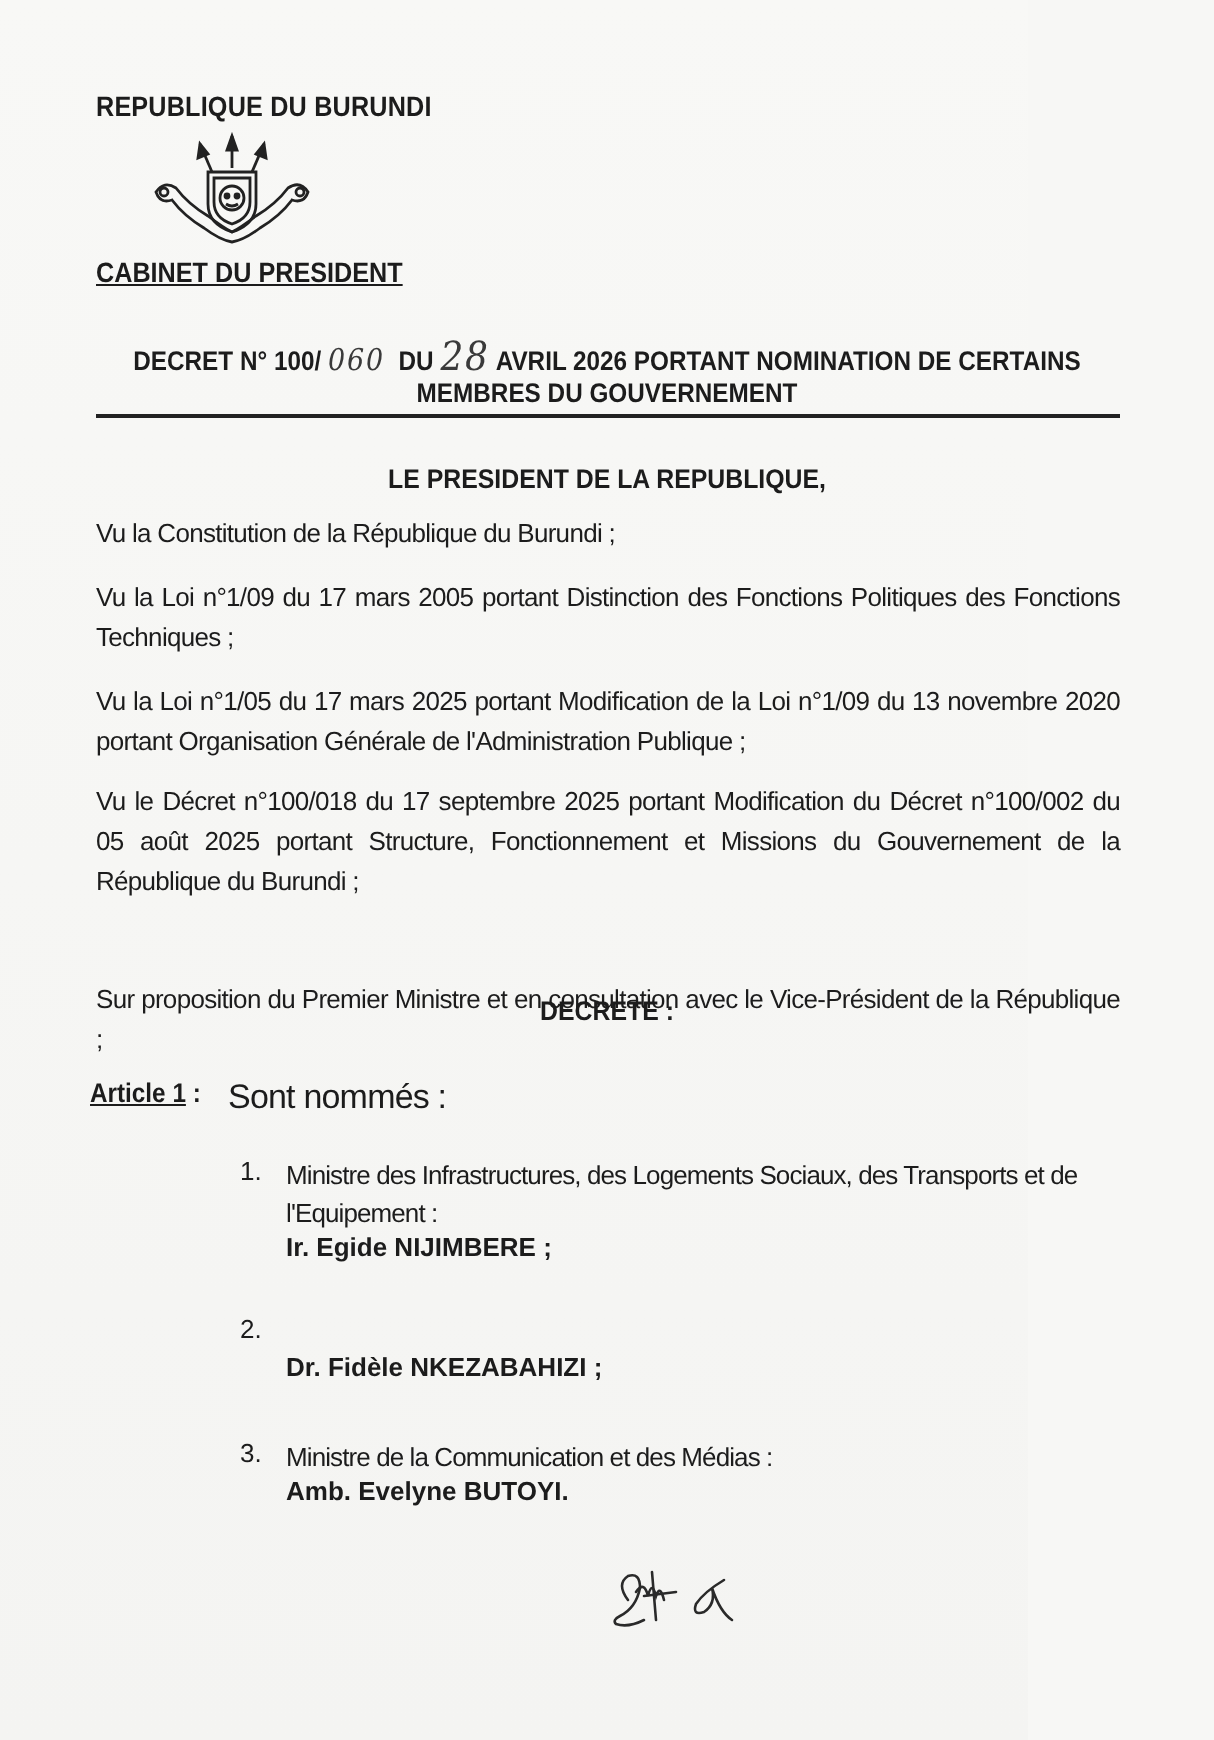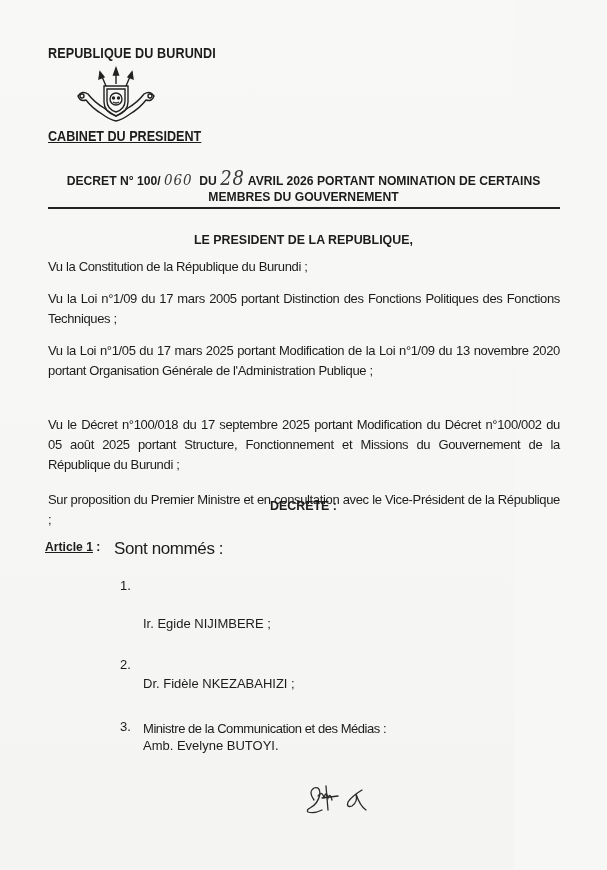--- a/index.html
+++ b/index.html
@@ -46,35 +46,35 @@
     font-weight: bold; font-size: 13.5px; transform: scaleX(0.92);
   }
   .para {
     left: 48px; width: 512px; font-size: 13px; line-height: 20px;
     text-align: justify; text-align-last: left;
     letter-spacing: -0.35px;
   }
   .p1 { top: 257px; }
   .p2 { top: 289px; }
   .p3 { top: 341px; }
-  .p4 { top: 391px; margin-top: 24px; }
+  .p4 { top: 391px; }
   .p5 { top: 459px; margin-top: 31px; }
   .decrete {
     left: 0; width: 607px; top: 498px; text-align: center;
     font-weight: bold; font-size: 13.5px; transform: scaleX(0.92);
   }
   .art-label {
     left: 45px; top: 539px; font-weight: bold; font-size: 13.5px;
     transform: scaleX(0.9); transform-origin: left;
   }
   .art-label u { text-decoration: underline; }
   .art-text { left: 114px; top: 539px; font-size: 17px; letter-spacing: -0.4px; }
   .item-num { left: 120px; font-size: 13px; }
   .item-title { left: 143px; width: 400px; font-size: 13px; line-height: 19px; letter-spacing: -0.45px; }
-  .item-name { left: 143px; font-weight: normal; font-size: 13px; letter-spacing: 0px; }
+  .item-name { left: 143px; font-weight: bold; font-size: 13px; letter-spacing: 0px; }
   .i1n { top: 578px; } .i1t { top: 578px; } .i1p { top: 616px; }
   .i2n { top: 657px; } .i2t { top: 657px; } .i2p { top: 676px; }
   .i3n { top: 719px; } .i3t { top: 719px; } .i3p { top: 738px; }
   .signature { left: 300px; top: 780px; width: 70px; height: 40px; }
 </style>
 </head>
 <body>
 
 <div class="page">
 
@@ -119,20 +119,21 @@
   <div class="abs para p3">Vu la Loi n°1/05 du 17 mars 2025 portant Modification de la Loi n°1/09 du 13 novembre 2020 portant Organisation Générale de l'Administration Publique ;</div>
   <div class="abs para p4">Vu le Décret n°100/018 du 17 septembre 2025 portant Modification du Décret n°100/002 du 05 août 2025 portant Structure, Fonctionnement et Missions du Gouvernement de la République du Burundi ;</div>
   <div class="abs para p5">Sur proposition du Premier Ministre et en consultation avec le Vice-Président de la République ;</div>
 
   <div class="abs decrete">DECRETE :</div>
 
   <div class="abs art-label"><u>Article 1</u><span> :</span></div>
   <div class="abs art-text">Sont nommés :</div>
 
   <div class="abs item-num i1n">1.</div>
+  <div class="abs item-title i1t">Ministre des Infrastructures, des Logements Sociaux, des Transports et de l'Equipement :</div>
   <div class="abs item-name i1p">Ir. Egide NIJIMBERE ;</div>
 
   <div class="abs item-num i2n">2.</div>
   <div class="abs item-name i2p">Dr. Fidèle NKEZABAHIZI ;</div>
 
   <div class="abs item-num i3n">3.</div>
   <div class="abs item-title i3t">Ministre de la Communication et des Médias :</div>
   <div class="abs item-name i3p">Amb. Evelyne BUTOYI.</div>
 
   <svg class="abs signature" viewBox="0 0 70 40">

